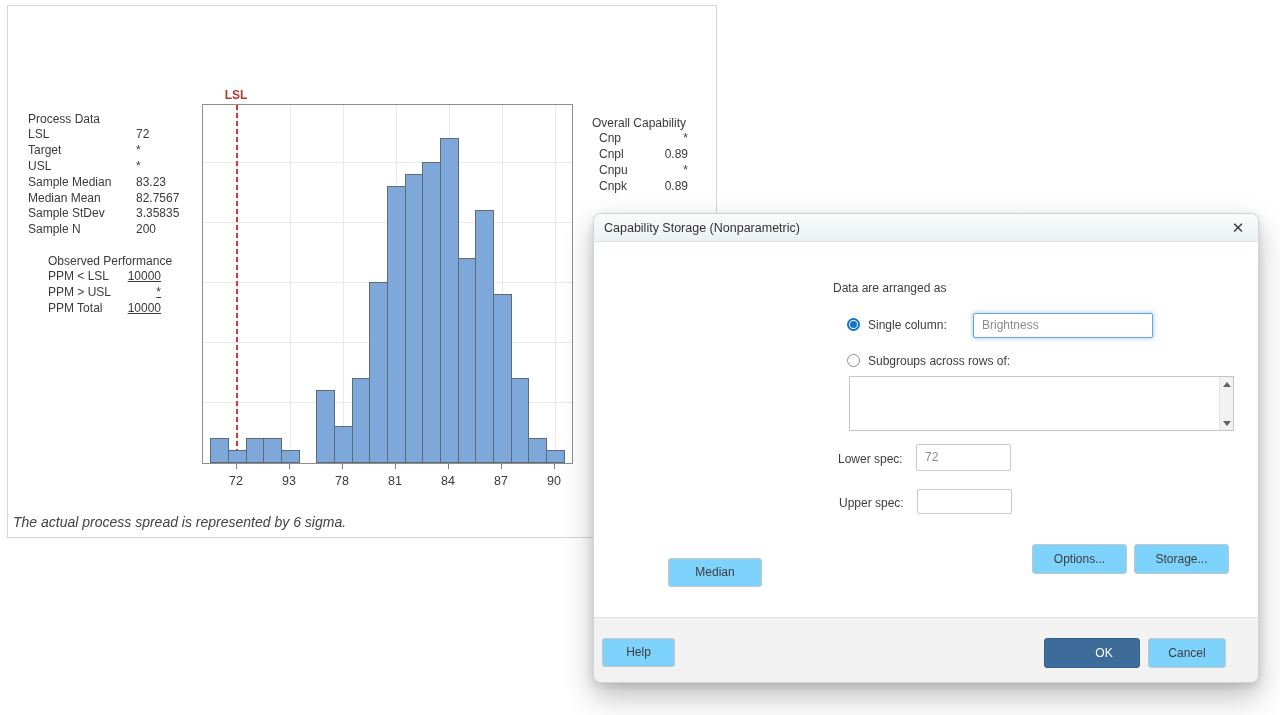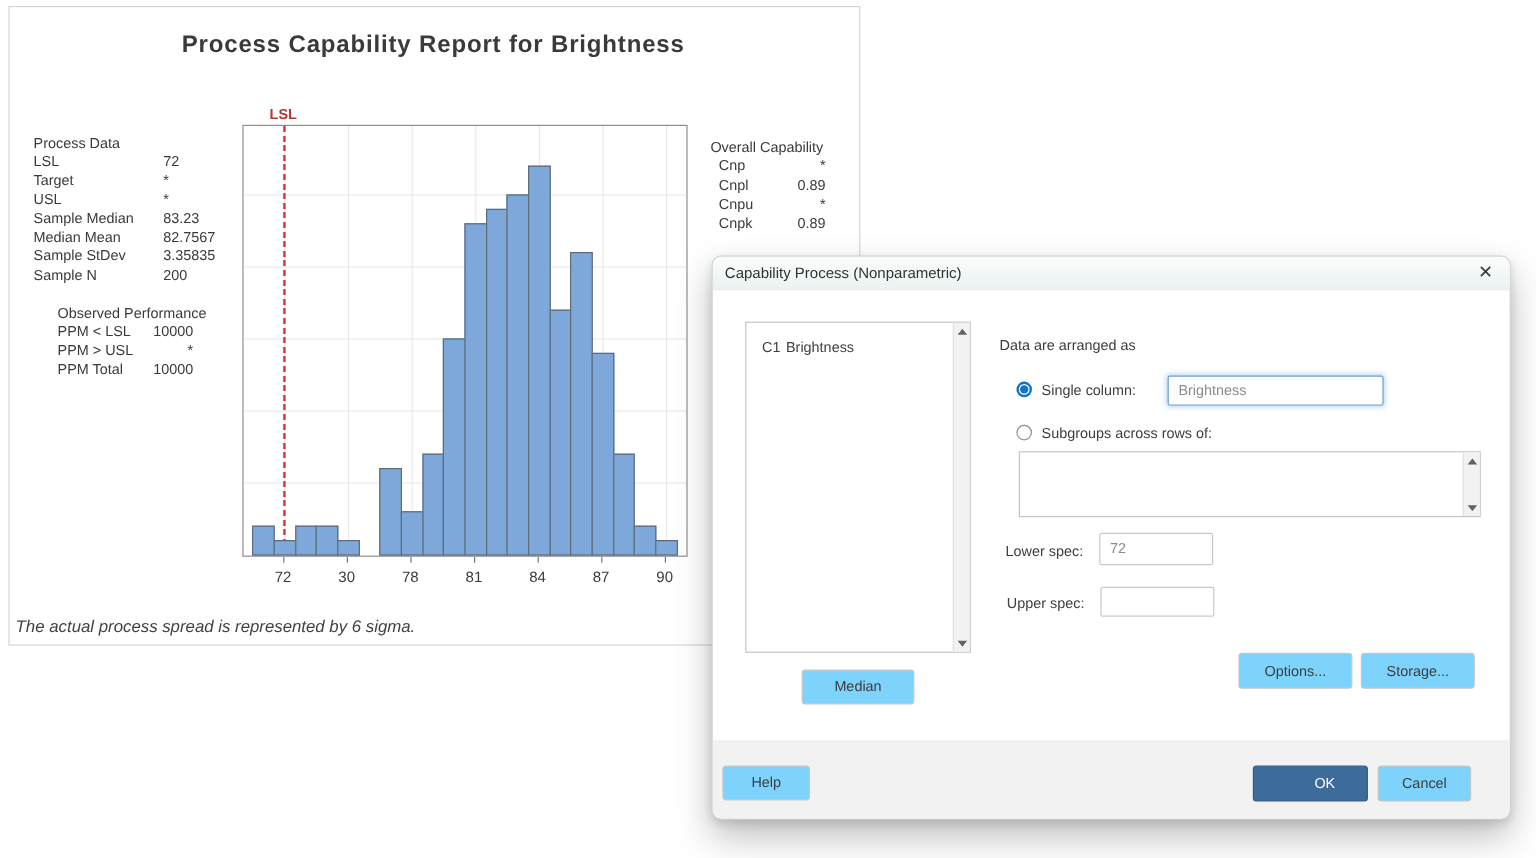--- a/index.html
+++ b/index.html
@@ -14,21 +14,21 @@
   .stat { font-size:12px; color:#3a3a3a; }
   .trow { display:flex; height:15.9px; line-height:15.9px; }
   .theader { height:16px; line-height:16px; white-space:nowrap; }
 
   .pd { position:absolute; left:20px; top:105px; width:162px; }
   .pd .tl { width:108px; }
   .pd .tv { flex:1; text-align:left; }
 
   .op { position:absolute; left:40px; top:247px; width:113px; }
   .op .tl { flex:1; }
-  .op .tv { text-align:center; }
+  .op .tv { text-align:center;text-decoration:underline; }
 
   .oc { position:absolute; left:584px; top:109px; width:96px; }
   .oc .tl { flex:1; padding-left:7px; }
   .oc .tv { text-align:right; }
 
   
   .plot { position:absolute; left:194px; top:98px; width:371px; height:360px; border:1px solid #8f8f8f; background:#fff; }
   .hgrid { position:absolute; left:0; width:100%; height:1px; background:#e9e9e9; }
   .vgrid { position:absolute; top:0; width:1px; height:100%; background:#e9e9e9; }
   .bar { position:absolute; bottom:0; background:#7da8d9; border:1px solid #5d6a78; }
@@ -72,21 +72,20 @@
   .btn.primary { background:#3d6b9a; border:1px solid #35608c; color:#fff; }
 
   .dfooter { position:absolute; left:0; right:0; bottom:0; height:65px; background:#f2f2f2; border-top:1px solid #e0e0e0; border-radius:0 0 8px 8px; }
 </style>
 </head>
 <body>
 
 <div class="screen">
 
   <div class="panel">
-    <div class="chart-title">Process Capability Report for Brightness</div>
 
     <div class="stat pd">
       <div class="theader">Process Data</div>
       <div>
           <div class="trow">
             <span class="tl">LSL</span>
             <span class="tv">72</span>
           </div>
           <div class="trow">
             <span class="tl">Target</span>
@@ -187,55 +186,42 @@
         <div class="bar" style="left: 272.42px; width: 18.6667px; height: 253px;"></div>
         <div class="bar" style="left: 290.087px; width: 18.6667px; height: 169px;"></div>
         <div class="bar" style="left: 307.753px; width: 18.6667px; height: 85px;"></div>
         <div class="bar" style="left: 325.42px; width: 18.6667px; height: 25px;"></div>
         <div class="bar" style="left: 343.087px; width: 18.6667px; height: 13px;"></div>
       </div>
     <div id="xaxis">
         <div class="xtick" style="left: 227.92px;"></div>
         <div class="xlab" style="left: 207.92px;">72</div>
         <div class="xtick" style="left: 280.92px;"></div>
-        <div class="xlab" style="left: 260.92px;">30</div>
+        <div class="xlab" style="left: 260.92px;">93</div>
         <div class="xtick" style="left: 333.92px;"></div>
         <div class="xlab" style="left: 313.92px;">78</div>
         <div class="xtick" style="left: 386.92px;"></div>
         <div class="xlab" style="left: 366.92px;">81</div>
         <div class="xtick" style="left: 439.92px;"></div>
         <div class="xlab" style="left: 419.92px;">84</div>
         <div class="xtick" style="left: 492.92px;"></div>
         <div class="xlab" style="left: 472.92px;">87</div>
         <div class="xtick" style="left: 545.92px;"></div>
         <div class="xlab" style="left: 525.92px;">90</div>
       </div>
 
     <div class="footnote">The actual process spread is represented by 6 sigma.</div>
   </div>
 
   <div class="dialog">
     <div class="titlebar">
-      <div class="ttext">Capability Process (Nonparametric)</div>
+      <div class="ttext">Capability Storage (Nonparametric)</div>
       <div class="close-x">✕</div>
     </div>
 
-    <div class="listbox">
-      <div class="list-item">
-        <span class="cid">C1</span><span>Brightness</span>
-      </div>
-      <div class="sb">
-        <div class="up">
-            <i class="tri-up"></i>
-          </div>
-        <div class="down">
-            <i class="tri-down"></i>
-          </div>
-      </div>
-    </div>
 
     <div class="dlabel" style="left:239px; top:67px;">Data are arranged as</div>
 
     <div class="radio sel" style="left:253px; top:104px;"></div>
     <div class="dlabel" style="left:274px; top:104px;">Single column:</div>
     <div class="tinput focused" style="left:379px; top:99px; width:180px; height:25px; line-height:23px;">Brightness</div>
 
     <div class="radio unsel" style="left:253px; top:140px;"></div>
     <div class="dlabel" style="left:274px; top:140px;">Subgroups across rows of:</div>
 

